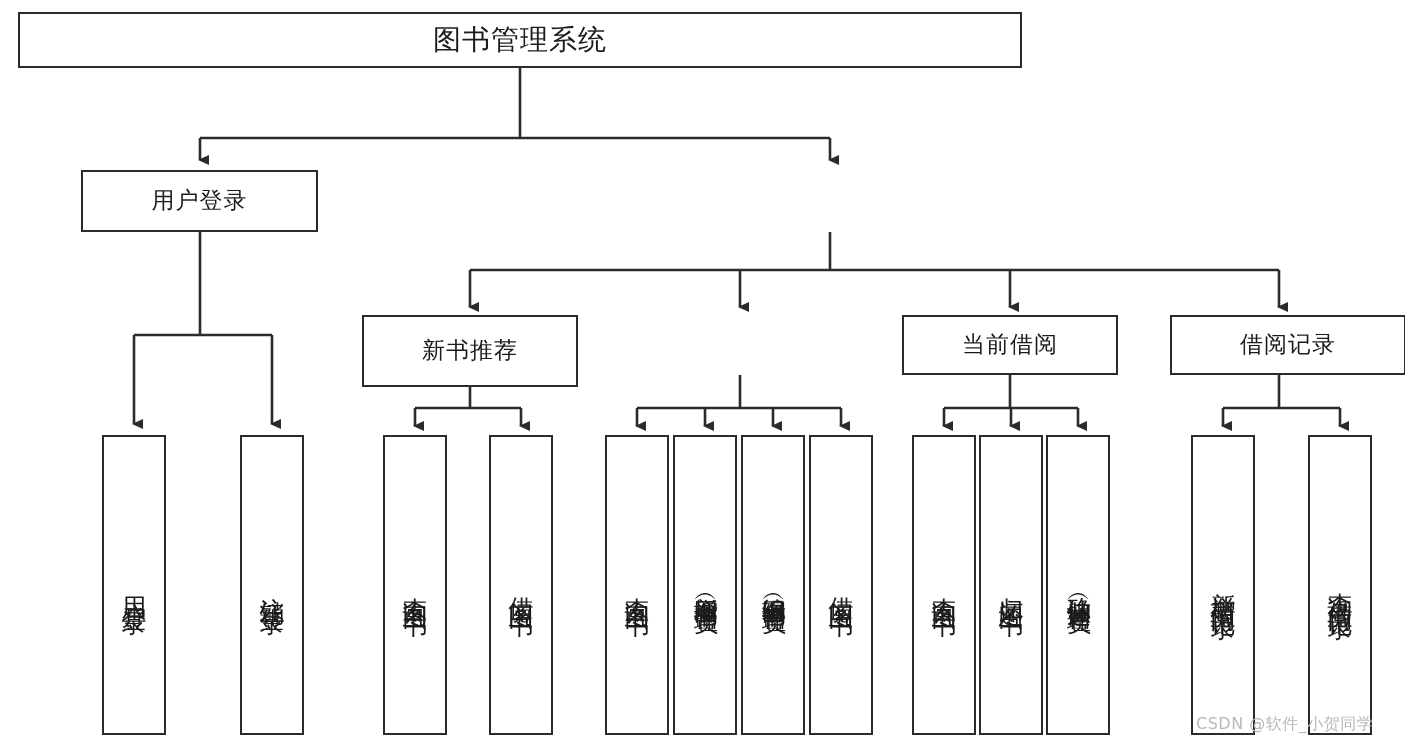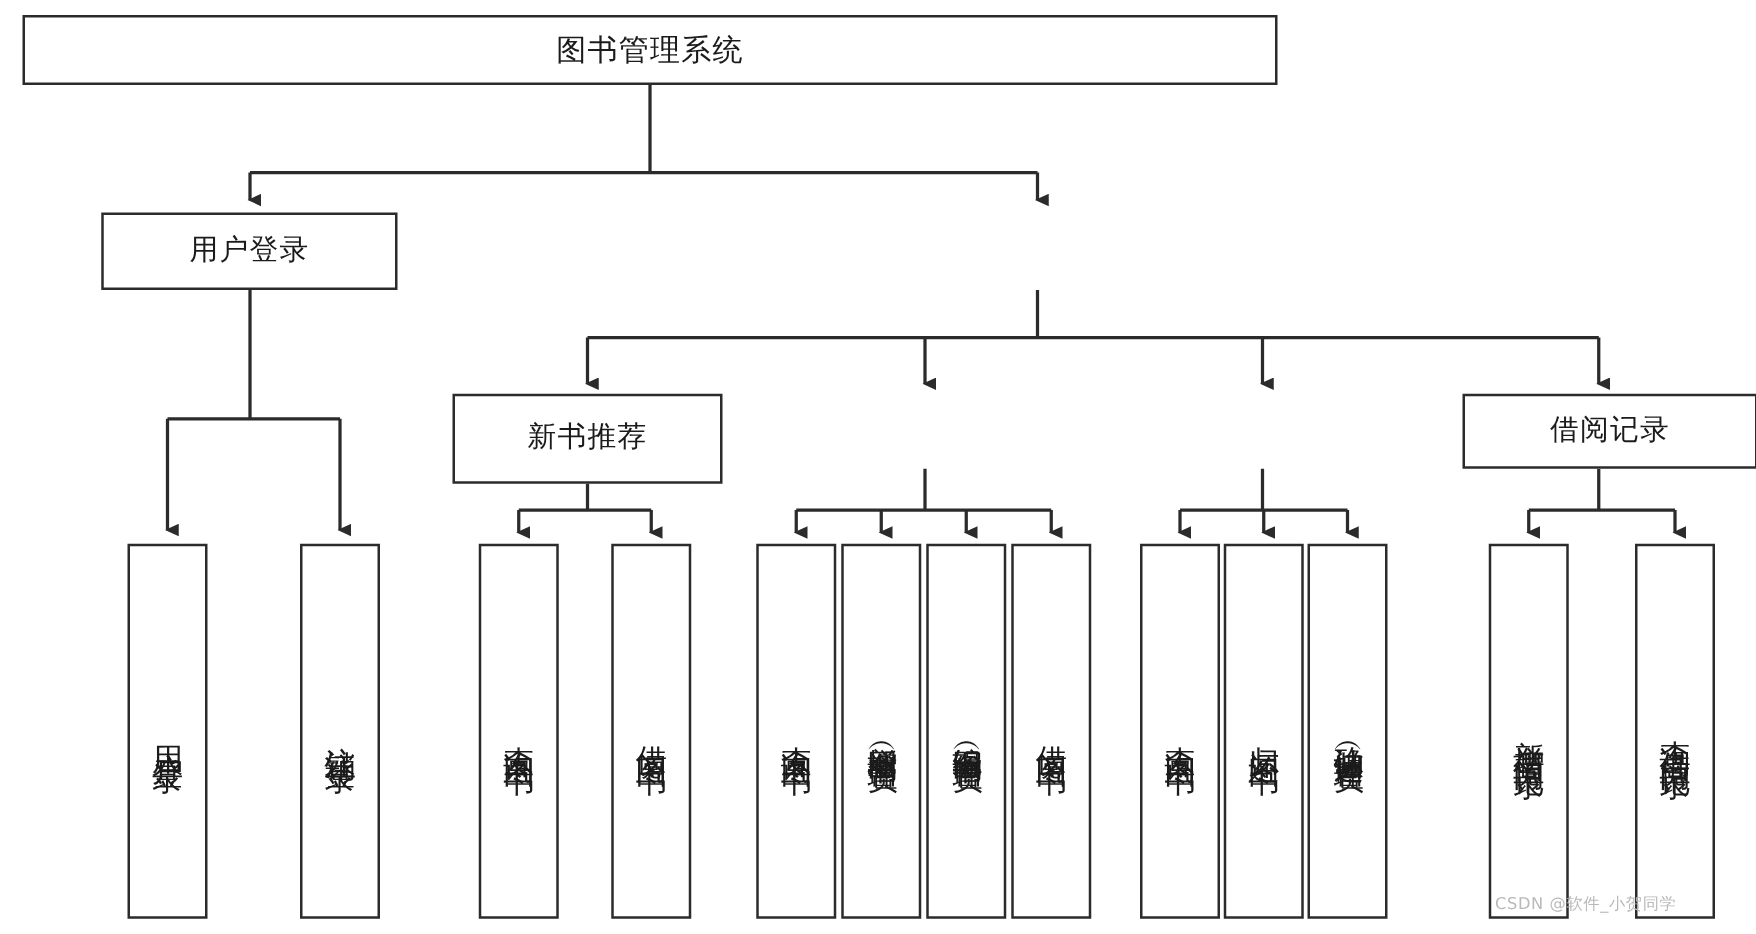--- a/index.html
+++ b/index.html
@@ -18,39 +18,39 @@
     color:#1b1b1b;
   }
   .node .lbl{
     display:block;
     text-align:center;
     line-height:1.18;
     white-space:nowrap;
   }
   
   .h .lbl{font-size:23px;letter-spacing:1px;}
-  .root .lbl{font-size:24px;letter-spacing:1px;}
+  .root .lbl{font-size:28px;letter-spacing:1px;}
   
   .v{align-items:center;justify-content:center;padding-top:4px;}
   .v .lbl{
     writing-mode:vertical-rl;
     text-orientation:upright;
     font-size:25px;
     line-height:1.16;
     letter-spacing:5px;
     white-space:nowrap;
     max-height:282px;
   }
   .v.long .lbl{font-size:24px;letter-spacing:2px;max-height:286px;}
 
   .watermark{
     position:absolute;
     left:1196px;
     top:714px;
-    font-size:13px;
+    font-size:16px;
     color:#b9b9b9;
     letter-spacing:0.5px;
     white-space:nowrap;
     font-family:"DejaVu Sans","Liberation Sans",sans-serif;
   }
 </style>
 </head>
 <body>
 
 <div id="stage">
@@ -109,20 +109,23 @@
     <span class="lbl">图书管理系统</span>
   </div>
 
   <div class="node h" style="left:81px;top:170px;width:237px;height:62px;">
     <span class="lbl">用户登录</span>
   </div>
 
   <div class="node h" style="left:362px;top:315px;width:216px;height:72px;">
     <span class="lbl">新书推荐</span>
   </div>
+  <div class="node h" style="left:902px;top:315px;width:216px;height:60px;">
+    <span class="lbl">当前借阅</span>
+  </div>
   <div class="node h" style="left:1170px;top:315px;width:236px;height:60px;">
     <span class="lbl">借阅记录</span>
   </div>
 
   <div class="node v" style="left:102px;top:435px;width:64px;height:300px;">
     <span class="lbl">用户登录</span>
   </div>
   <div class="node v" style="left:240px;top:435px;width:64px;height:300px;">
     <span class="lbl">注销登录</span>
   </div>

